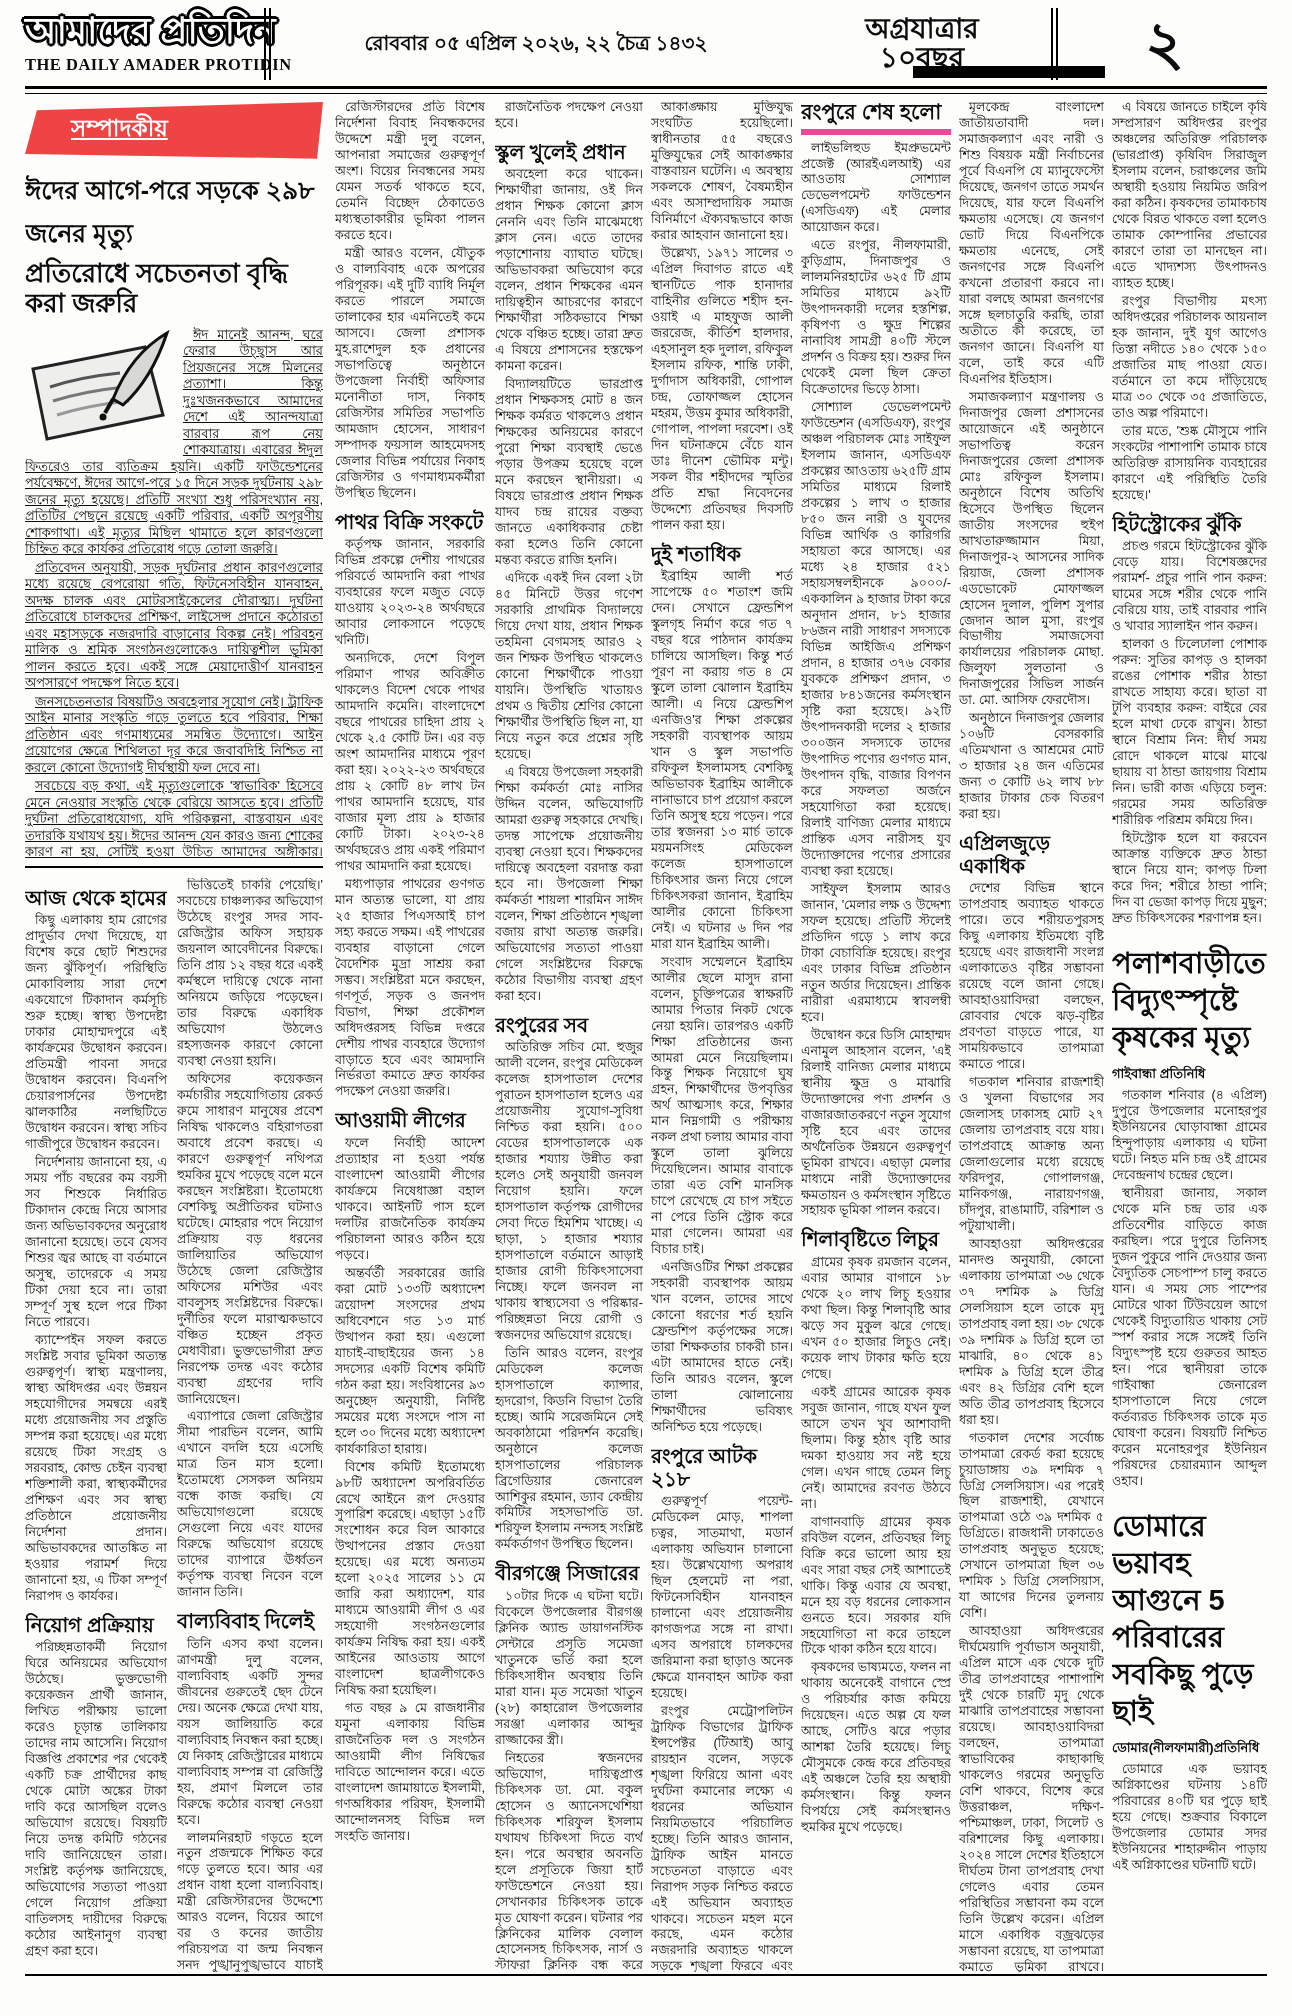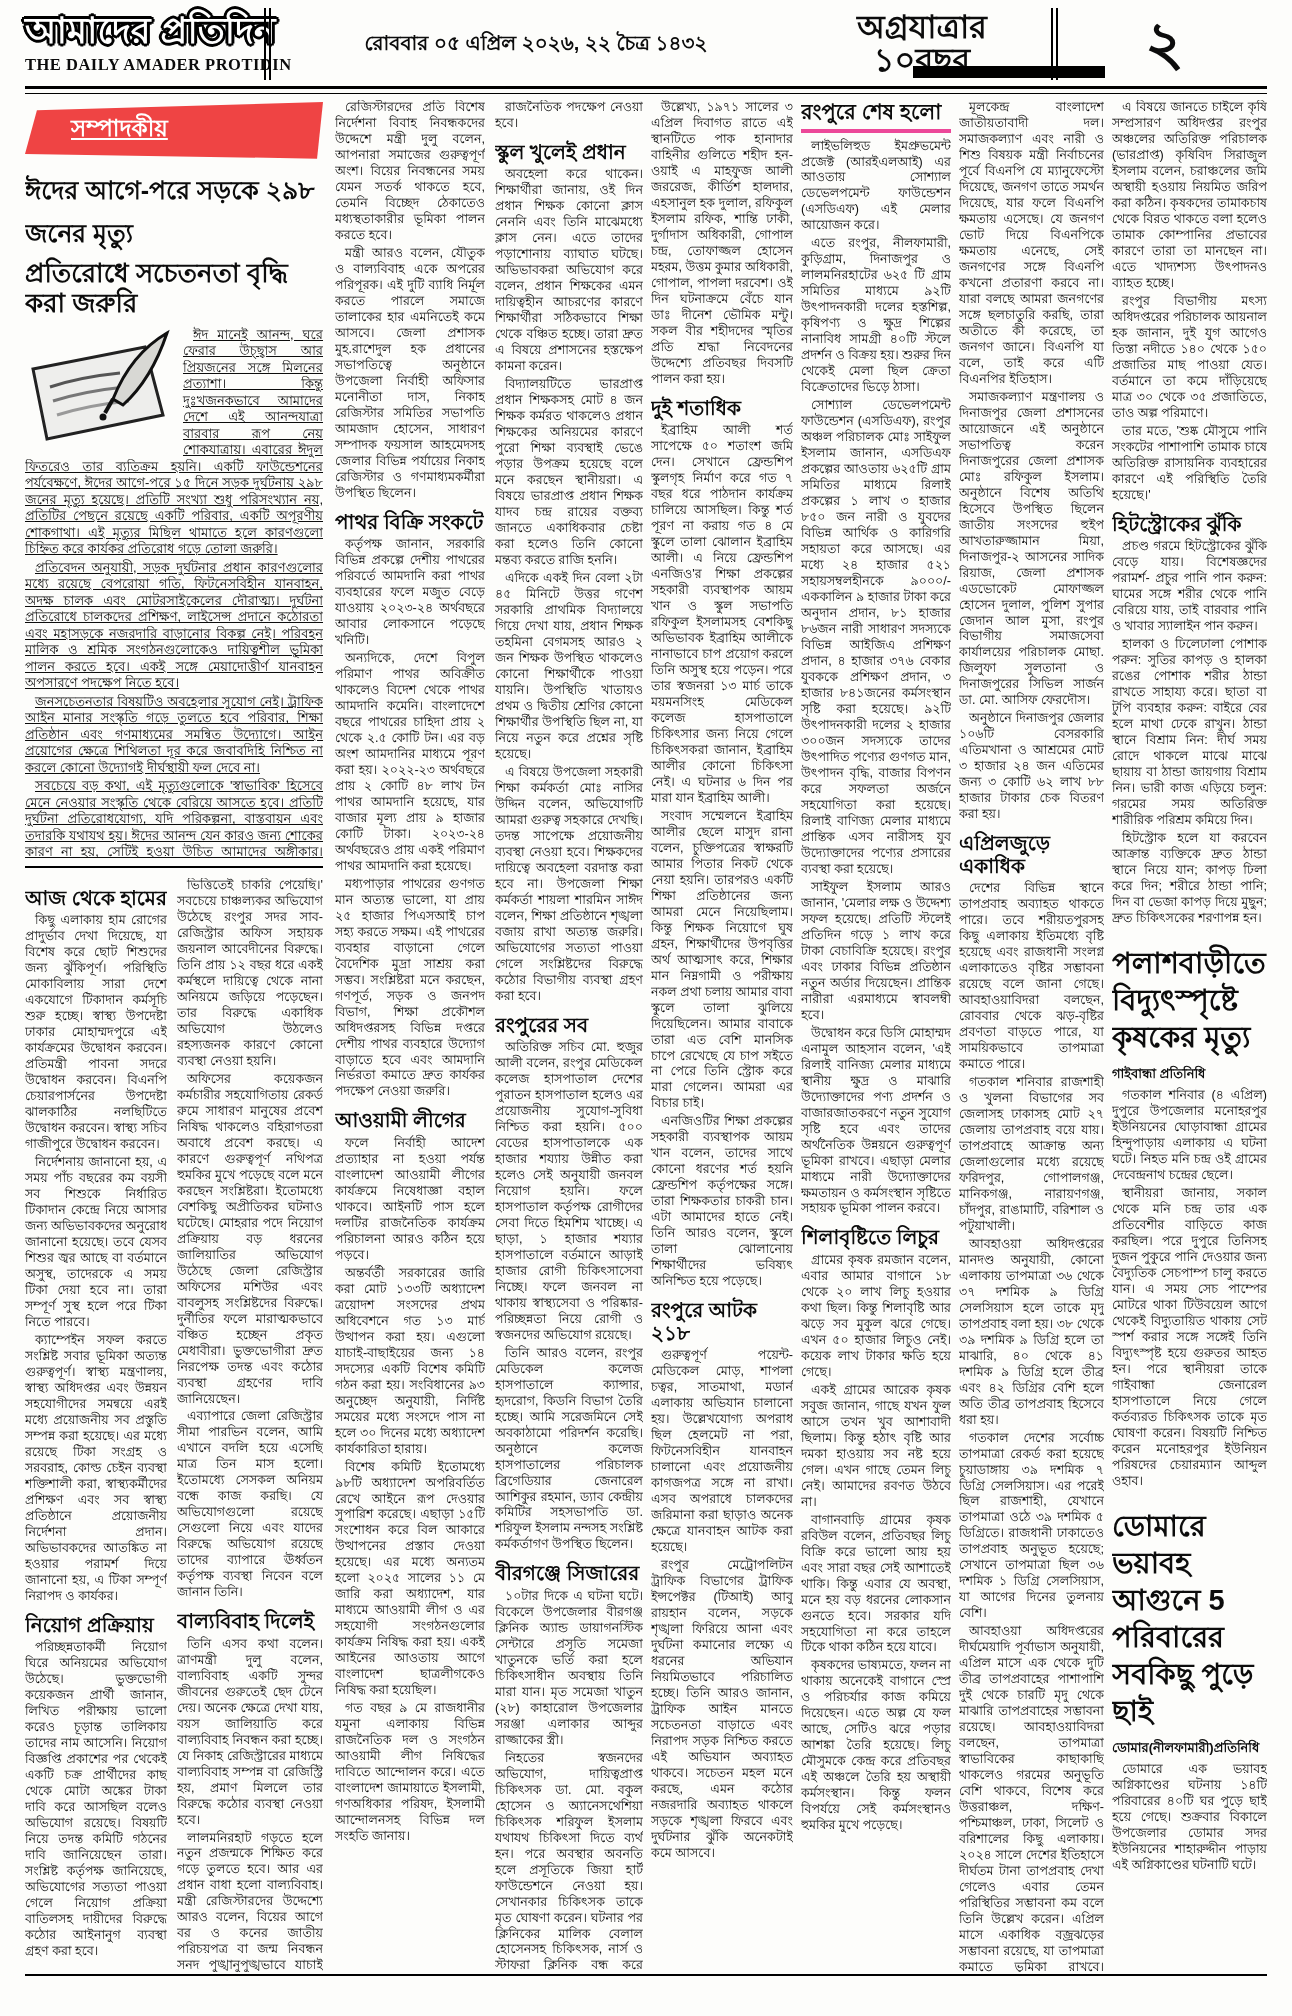--- a/index.html
+++ b/index.html
@@ -6,21 +6,21 @@
   .page{position:relative;width:1292px;height:2016px;background:#fdfdfb;color:#0c0c0c;
         font-family:"Liberation Sans","DejaVu Sans",sans-serif;overflow:hidden;margin:0 auto;}
   
   .masthead{position:absolute;left:25px;top:4px;width:1242px;height:80px;display:flex;align-items:center;}
   .logo{width:235px;}
   .logo-bn{font-size:36px;font-weight:800;color:#fff;line-height:1;white-space:nowrap;
     text-shadow:-2px -2px 0 #000,2px -2px 0 #000,-2px 2px 0 #000,2px 2px 0 #000,0 3px 0 #000,3px 0 0 #000,-3px 0 0 #000,0 -3px 0 #000;}
   .logo-en{font-family:"Liberation Serif","DejaVu Serif",serif;font-size:16.5px;font-weight:700;margin-top:6px;letter-spacing:.5px;white-space:nowrap;}
   .m-sep{width:3px;height:72px;border-left:2px solid #000;border-right:2px solid #000;margin:0 4px;}
   .date{flex:1;text-align:center;font-size:20px;font-weight:700;}
-  .slogan{width:250px;text-align:center;font-weight:800;font-size:32px;line-height:1.02;font-family:Liberation Serif, serif;}
+  .slogan{width:250px;text-align:center;font-weight:800;font-size:28px;line-height:1.02;font-family:Liberation Serif, serif;}
   .slogan-bar{position:absolute;left:888px;top:62px;width:192px;height:12px;background:#000;}
   .pageno{width:205px;text-align:center;font-size:60px;font-weight:800;line-height:1;}
   .top-rule{position:absolute;left:25px;top:86px;width:1242px;height:4px;border-top:3px solid #000;border-bottom:1px solid #000;}
   .bottom-rule{position:absolute;left:25px;top:1974px;width:1242px;border-top:2px solid #000;}
   
   .content{position:absolute;left:25px;top:96px;width:1242px;height:1876px;overflow:hidden;}
   .col{position:absolute;top:4px;bottom:0;overflow:hidden;}
   .c3{left:310px;width:150px;}
   .c4{left:470px;width:148px;}
   .c5{left:626px;width:142px;}
@@ -34,21 +34,21 @@
   .ed-divider{position:absolute;left:0;top:770px;width:298px;border-top:2px solid #000;}
   .ed-banner{background:#ef4444;color:#fff;font-size:23px;font-weight:700;padding:8px 14px 12px 46px;
              clip-path:polygon(4% 14%,100% 0,98% 96%,0 88%);text-decoration:underline;}
   .ed-kicker{font-size:25px;font-weight:700;margin:10px 0 2px;}
   .ed-head{font-size:26px;font-weight:800;line-height:1.15;margin:0 0 8px;}
   .ed-art{float:left;width:150px;height:118px;margin:2px 8px 2px 0;}
   
   .blk-text{font-size:12.6px;line-height:1.27;text-align:justify;text-indent:10px;margin:0 0 2px;}
   .editorial .blk-text{font-size:13px;text-decoration:underline;}
   .blk-subhead{font-size:20px;font-weight:700;line-height:1.12;margin:9px 0 4px;}
-  .blk-headline{font-size:21px;font-weight:800;line-height:1.12;border-bottom:4px solid #ec4899;padding-bottom:5px;margin:0 0 6px;}
+  .blk-headline{font-size:21px;font-weight:800;line-height:1.12;border-bottom:6px solid #ec4899;padding-bottom:5px;margin:0 0 6px;}
   .blk-bighead{font-size:29px;font-weight:800;line-height:1.28;margin:18px 0 8px;}
   .blk-byline{font-size:13px;font-weight:700;margin:0 0 3px;}
 </style>
 </head>
 <body>
 
 <div class="page">
 
   <header class="masthead">
     <div class="logo">
@@ -131,20 +131,21 @@
         <div class="blk-text">এদিকে একই দিন বেলা ২টা ৪৫ মিনিটে উত্তর গণেশ সরকারি প্রাথমিক বিদ্যালয়ে গিয়ে দেখা যায়, প্রধান শিক্ষক তহমিনা বেগমসহ আরও ২ জন শিক্ষক উপস্থিত থাকলেও কোনো শিক্ষার্থীকে পাওয়া যায়নি। উপস্থিতি খাতায়ও প্রথম ও দ্বিতীয় শ্রেণির কোনো শিক্ষার্থীর উপস্থিতি ছিল না, যা নিয়ে নতুন করে প্রশ্নের সৃষ্টি হয়েছে।</div>
         <div class="blk-text">এ বিষয়ে উপজেলা সহকারী শিক্ষা কর্মকর্তা মোঃ নাসির উদ্দিন বলেন, অভিযোগটি আমরা গুরুত্ব সহকারে দেখছি। তদন্ত সাপেক্ষে প্রয়োজনীয় ব্যবস্থা নেওয়া হবে। শিক্ষকদের দায়িত্বে অবহেলা বরদাস্ত করা হবে না। উপজেলা শিক্ষা কর্মকর্তা শায়লা শারমিন সাঈদ বলেন, শিক্ষা প্রতিষ্ঠানে শৃঙ্খলা বজায় রাখা অত্যন্ত জরুরি। অভিযোগের সত্যতা পাওয়া গেলে সংশ্লিষ্টদের বিরুদ্ধে কঠোর বিভাগীয় ব্যবস্থা গ্রহণ করা হবে।</div>
         <div class="blk-subhead">রংপুরের সব</div>
         <div class="blk-text">অতিরিক্ত সচিব মো. হুজুর আলী বলেন, রংপুর মেডিকেল কলেজ হাসপাতাল দেশের পুরাতন হাসপাতাল হলেও এর প্রয়োজনীয় সুযোগ-সুবিধা নিশ্চিত করা হয়নি। ৫০০ বেডের হাসপাতালকে এক হাজার শয্যায় উন্নীত করা হলেও সেই অনুযায়ী জনবল নিয়োগ হয়নি। ফলে হাসপাতাল কর্তৃপক্ষ রোগীদের সেবা দিতে হিমশিম খাচ্ছে। এ ছাড়া, ১ হাজার শয্যার হাসপাতালে বর্তমানে আড়াই হাজার রোগী চিকিৎসাসেবা নিচ্ছে। ফলে জনবল না থাকায় স্বাস্থ্যসেবা ও পরিষ্কার-পরিচ্ছন্নতা নিয়ে রোগী ও স্বজনদের অভিযোগ রয়েছে।</div>
         <div class="blk-text">তিনি আরও বলেন, রংপুর মেডিকেল কলেজ হাসপাতালে ক্যান্সার, হৃদরোগ, কিডনি বিভাগ তৈরি হচ্ছে। আমি সরেজমিনে সেই অবকাঠামো পরিদর্শন করেছি। অনুষ্ঠানে কলেজ হাসপাতালের পরিচালক ব্রিগেডিয়ার জেনারেল আশিকুর রহমান, ড্যাব কেন্দ্রীয় কমিটির সহসভাপতি ডা. শরিফুল ইসলাম নন্দসহ সংশ্লিষ্ট কর্মকর্তাগণ উপস্থিত ছিলেন।</div>
         <div class="blk-subhead">বীরগঞ্জে সিজারের</div>
         <div class="blk-text">১০টার দিকে এ ঘটনা ঘটে। বিকেলে উপজেলার বীরগঞ্জ ক্লিনিক অ্যান্ড ডায়াগনস্টিক সেন্টারে প্রসূতি সমেজা খাতুনকে ভর্তি করা হলে চিকিৎসাধীন অবস্থায় তিনি মারা যান। মৃত সমেজা খাতুন (২৮) কাহারোল উপজেলার সরঞ্জা এলাকার আব্দুর রাজ্জাকের স্ত্রী।</div>
         <div class="blk-text">নিহতের স্বজনদের অভিযোগ, দায়িত্বপ্রাপ্ত চিকিৎসক ডা. মো. বকুল হোসেন ও অ্যানেসথেশিয়া চিকিৎসক শরিফুল ইসলাম যথাযথ চিকিৎসা দিতে ব্যর্থ হন। পরে অবস্থার অবনতি হলে প্রসূতিকে জিয়া হার্ট ফাউন্ডেশনে নেওয়া হয়। সেখানকার চিকিৎসক তাকে মৃত ঘোষণা করেন। ঘটনার পর ক্লিনিকের মালিক বেলাল হোসেনসহ চিকিৎসক, নার্স ও স্টাফরা ক্লিনিক বন্ধ করে আত্মগোপনে চলে যান। একই সঙ্গে ক্লিনিকে ভর্তি অন্যান্য রোগীদের দ্রুত অন্যত্র পাঠিয়ে দায় এড়ানোর চেষ্টা করা হয়।</div>
       </section>
     <section class="col c5">
+        <div class="blk-text">আকাঙ্ক্ষায় মুক্তিযুদ্ধ সংঘটিত হয়েছিলো। স্বাধীনতার ৫৫ বছরেও মুক্তিযুদ্ধের সেই আকাঙ্ক্ষার বাস্তবায়ন ঘটেনি। এ অবস্থায় সকলকে শোষণ, বৈষম্যহীন এবং অসাম্প্রদায়িক সমাজ বিনির্মাণে ঐক্যবদ্ধভাবে কাজ করার আহবান জানানো হয়।</div>
         <div class="blk-text">উল্লেখ্য, ১৯৭১ সালের ৩ এপ্রিল দিবাগত রাতে এই স্থানটিতে পাক হানাদার বাহিনীর গুলিতে শহীদ হন- ওয়াই এ মাহফুজ আলী জররেজ, কীর্তিশ হালদার, এহসানুল হক দুলাল, রফিকুল ইসলাম রফিক, শান্তি ঢাকী, দুর্গাদাস অধিকারী, গোপাল চন্দ্র, তোফাজ্জল হোসেন মহরম, উত্তম কুমার অধিকারী, গোপাল, পাপলা দরবেশ। ওই দিন ঘটনাক্রমে বেঁচে যান ডাঃ দীনেশ ভৌমিক মন্টু। সকল বীর শহীদদের স্মৃতির প্রতি শ্রদ্ধা নিবেদনের উদ্দেশ্যে প্রতিবছর দিবসটি পালন করা হয়।</div>
         <div class="blk-subhead">দুই শতাধিক</div>
         <div class="blk-text">ইব্রাহিম আলী শর্ত সাপেক্ষে ৫০ শতাংশ জমি দেন। সেখানে ফ্রেন্ডশিপ স্কুলগৃহ নির্মাণ করে গত ৭ বছর ধরে পাঠদান কার্যক্রম চালিয়ে আসছিল। কিন্তু শর্ত পূরণ না করায় গত ৪ মে স্কুলে তালা ঝোলান ইব্রাহিম আলী। এ নিয়ে ফ্রেন্ডশিপ এনজিও'র শিক্ষা প্রকল্পের সহকারী ব্যবস্থাপক আয়ম খান ও স্কুল সভাপতি রফিকুল ইসলামসহ বেশকিছু অভিভাবক ইব্রাহিম আলীকে নানাভাবে চাপ প্রয়োগ করলে তিনি অসুস্থ হয়ে পড়েন। পরে তার স্বজনরা ১৩ মার্চ তাকে ময়মনসিংহ মেডিকেল কলেজ হাসপাতালে চিকিৎসার জন্য নিয়ে গেলে চিকিৎসকরা জানান, ইব্রাহিম আলীর কোনো চিকিৎসা নেই। এ ঘটনার ৬ দিন পর মারা যান ইব্রাহিম আলী।</div>
         <div class="blk-text">সংবাদ সম্মেলনে ইব্রাহিম আলীর ছেলে মাসুদ রানা বলেন, চুক্তিপত্রের স্বাক্ষরটি আমার পিতার নিকট থেকে নেয়া হয়নি। তারপরও একটি শিক্ষা প্রতিষ্ঠানের জন্য আমরা মেনে নিয়েছিলাম। কিন্তু শিক্ষক নিয়োগে ঘুষ গ্রহন, শিক্ষার্থীদের উপবৃত্তির অর্থ আত্মসাৎ করে, শিক্ষার মান নিম্নগামী ও পরীক্ষায় নকল প্রথা চলায় আমার বাবা স্কুলে তালা ঝুলিয়ে দিয়েছিলেন। আমার বাবাকে তারা এত বেশি মানসিক চাপে রেখেছে যে চাপ সইতে না পেরে তিনি স্ট্রোক করে মারা গেলেন। আমরা এর বিচার চাই।</div>
         <div class="blk-text">এনজিওটির শিক্ষা প্রকল্পের সহকারী ব্যবস্থাপক আয়ম খান বলেন, তাদের সাথে কোনো ধরণের শর্ত হয়নি ফ্রেন্ডশিপ কর্তৃপক্ষের সঙ্গে। তারা শিক্ষকতার চাকরী চান। এটা আমাদের হাতে নেই। তিনি আরও বলেন, স্কুলে তালা ঝোলানোয় শিক্ষার্থীদের ভবিষ্যৎ অনিশ্চিত হয়ে পড়েছে।</div>
         <div class="blk-subhead">রংপুরে আটক ২১৮</div>
         <div class="blk-text">গুরুত্বপূর্ণ পয়েন্ট-মেডিকেল মোড়, শাপলা চত্বর, সাতমাথা, মডার্ন এলাকায় অভিযান চালানো হয়। উল্লেখযোগ্য অপরাধ ছিল হেলমেট না পরা, ফিটনেসবিহীন যানবাহন চালানো এবং প্রয়োজনীয় কাগজপত্র সঙ্গে না রাখা। এসব অপরাধে চালকদের জরিমানা করা ছাড়াও অনেক ক্ষেত্রে যানবাহন আটক করা হয়েছে।</div>
         <div class="blk-text">রংপুর মেট্রোপলিটন ট্রাফিক বিভাগের ট্রাফিক ইন্সপেক্টর (টিআই) আবু রায়হান বলেন, সড়কে শৃঙ্খলা ফিরিয়ে আনা এবং দুর্ঘটনা কমানোর লক্ষ্যে এ ধরনের অভিযান নিয়মিতভাবে পরিচালিত হচ্ছে। তিনি আরও জানান, ট্রাফিক আইন মানতে সচেতনতা বাড়াতে এবং নিরাপদ সড়ক নিশ্চিত করতে এই অভিযান অব্যাহত থাকবে। সচেতন মহল মনে করছে, এমন কঠোর নজরদারি অব্যাহত থাকলে সড়কে শৃঙ্খলা ফিরবে এবং দুর্ঘটনার ঝুঁকি অনেকটাই কমে আসবে।</div>
       </section>
     <section class="col c6">

